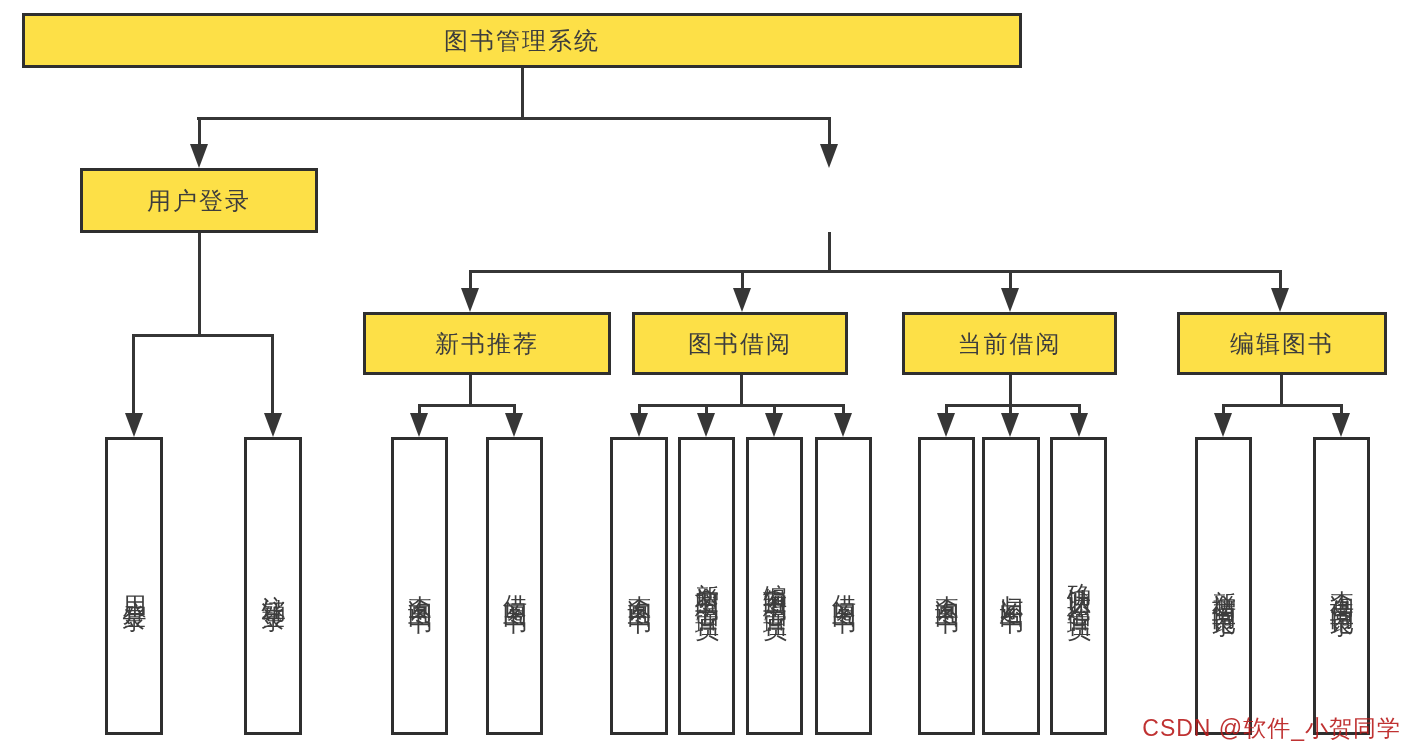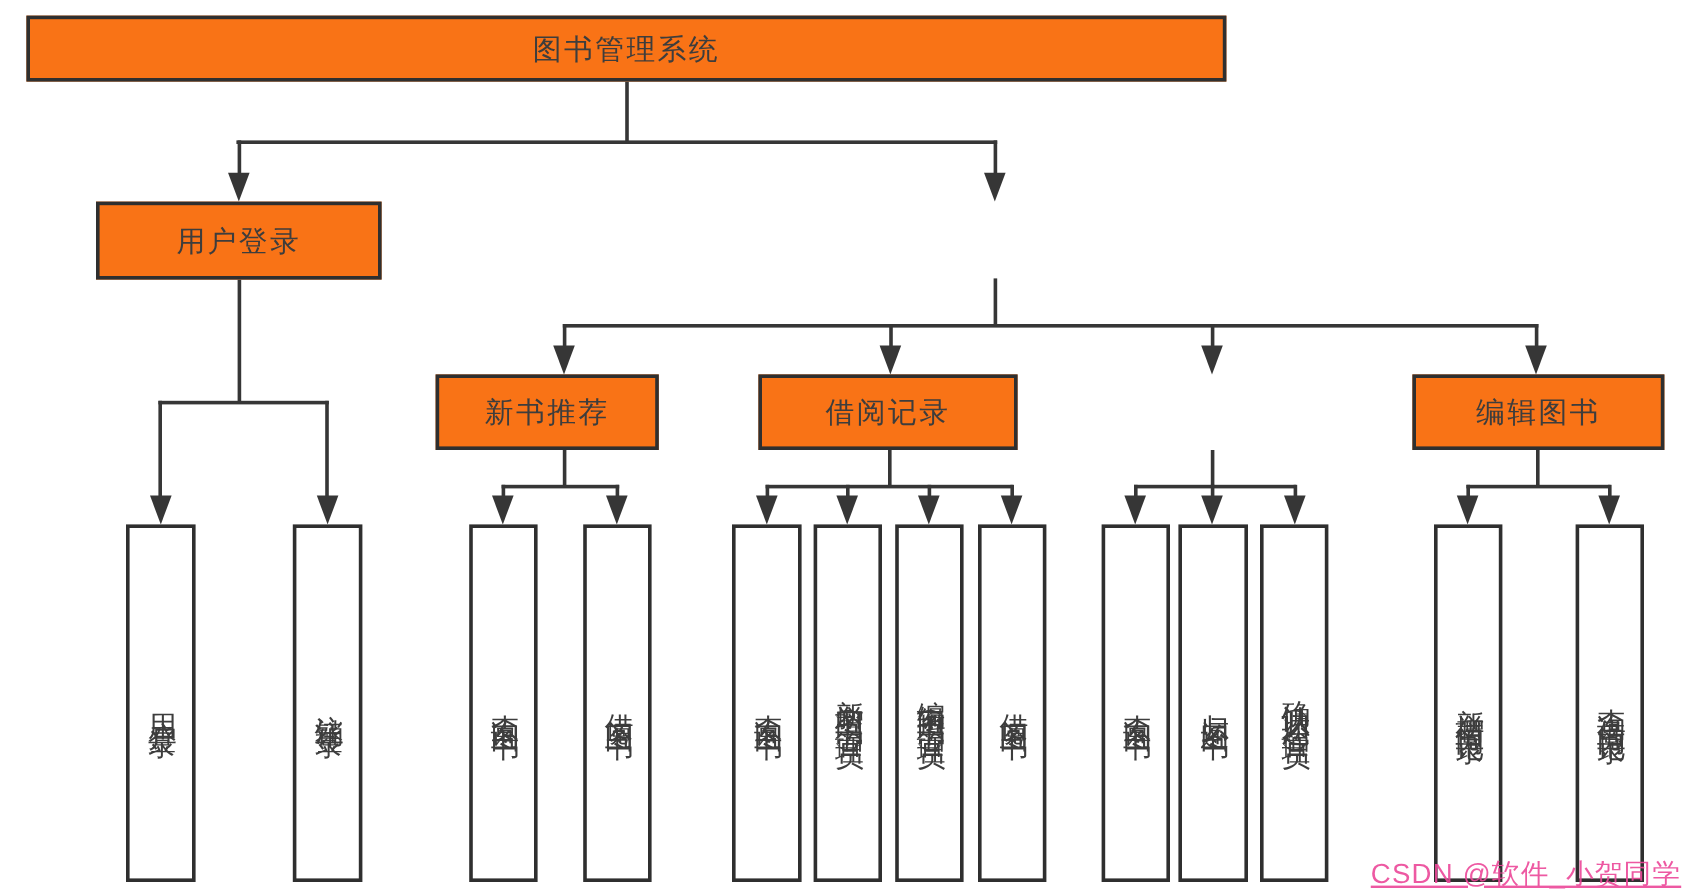--- a/index.html
+++ b/index.html
@@ -1,42 +1,42 @@
 <!DOCTYPE html>
 <html><head>
 <meta charset="utf-8">
 <style>
   html,body{margin:0;padding:0;background:#ffffff;}
   #canvas{
     position:relative;width:1405px;height:747px;background:#ffffff;overflow:hidden;
     font-family:"Liberation Sans","DejaVu Sans",sans-serif;color:#3d3d3d;
   }
   .node{
-    position:absolute;box-sizing:border-box;border:3px solid #2f2f2f;background:#f97316;
+    position:absolute;box-sizing:border-box;border:3px solid #2f2f2f;background:#fde047;
     display:flex;align-items:center;justify-content:center;
     font-size:24px;letter-spacing:2px;color:#3d3d3d;z-index:2;
   }
   .leaf{
     position:absolute;box-sizing:border-box;border:3px solid #2f2f2f;background:#ffffff;
     display:flex;align-items:center;justify-content:center;z-index:2;
   }
   .vtext{
     writing-mode:vertical-rl;text-orientation:mixed;
     font-size:24px;letter-spacing:5px;line-height:1.2;color:#3d3d3d;white-space:nowrap;
   }
   .hline{position:absolute;height:3px;background:#363636;z-index:1;}
   .vline{position:absolute;width:3px;background:#363636;z-index:1;}
   .arrow{
     position:absolute;width:0;height:0;z-index:1;
     border-left:9px solid transparent;border-right:9px solid transparent;
     border-top:24px solid #363636;
   }
   .watermark{
     position:absolute;right:4px;bottom:3px;z-index:5;
-    font-size:23px;letter-spacing:1px;color:#ec4899;opacity:0.9;text-decoration:underline;
+    font-size:23px;letter-spacing:1px;color:#b91c1c;opacity:0.9;
   }
 </style>
 </head>
 <body>
 
 <div id="canvas">
 
   <div class="node" style="left:22px;top:13px;width:1000px;height:55px">图书管理系统</div>
 
   <div class="vline" style="left:521px;top:68px;height:50px"></div>
@@ -59,22 +59,23 @@
   <div class="hline" style="left:469px;top:270px;width:813px"></div>
   <div class="vline" style="left:469px;top:270px;height:22px"></div>
   <div class="arrow" style="left:461px;top:288px"></div>
   <div class="vline" style="left:741px;top:270px;height:22px"></div>
   <div class="arrow" style="left:733px;top:288px"></div>
   <div class="vline" style="left:1009px;top:270px;height:22px"></div>
   <div class="arrow" style="left:1001px;top:288px"></div>
   <div class="vline" style="left:1279px;top:270px;height:22px"></div>
   <div class="arrow" style="left:1271px;top:288px"></div>
 
-  <div class="node" style="left:363px;top:312px;width:186px;height:63px">新书推荐</div>
-  <div class="node" style="left:632px;top:312px;width:216px;height:63px">借阅记录</div>
+  <div class="node" style="left:363px;top:312px;width:248px;height:63px">新书推荐</div>
+  <div class="node" style="left:632px;top:312px;width:216px;height:63px">图书借阅</div>
+  <div class="node" style="left:902px;top:312px;width:215px;height:63px">当前借阅</div>
   <div class="node" style="left:1177px;top:312px;width:210px;height:63px">编辑图书</div>
 
   <div class="vline" style="left:469px;top:375px;height:31px"></div>
   <div class="hline" style="left:418px;top:404px;width:98px"></div>
   <div class="vline" style="left:418px;top:404px;height:12px"></div>
   <div class="arrow" style="left:410px;top:413px"></div>
   <div class="vline" style="left:513px;top:404px;height:12px"></div>
   <div class="arrow" style="left:505px;top:413px"></div>
 
   <div class="vline" style="left:740px;top:375px;height:31px"></div>

